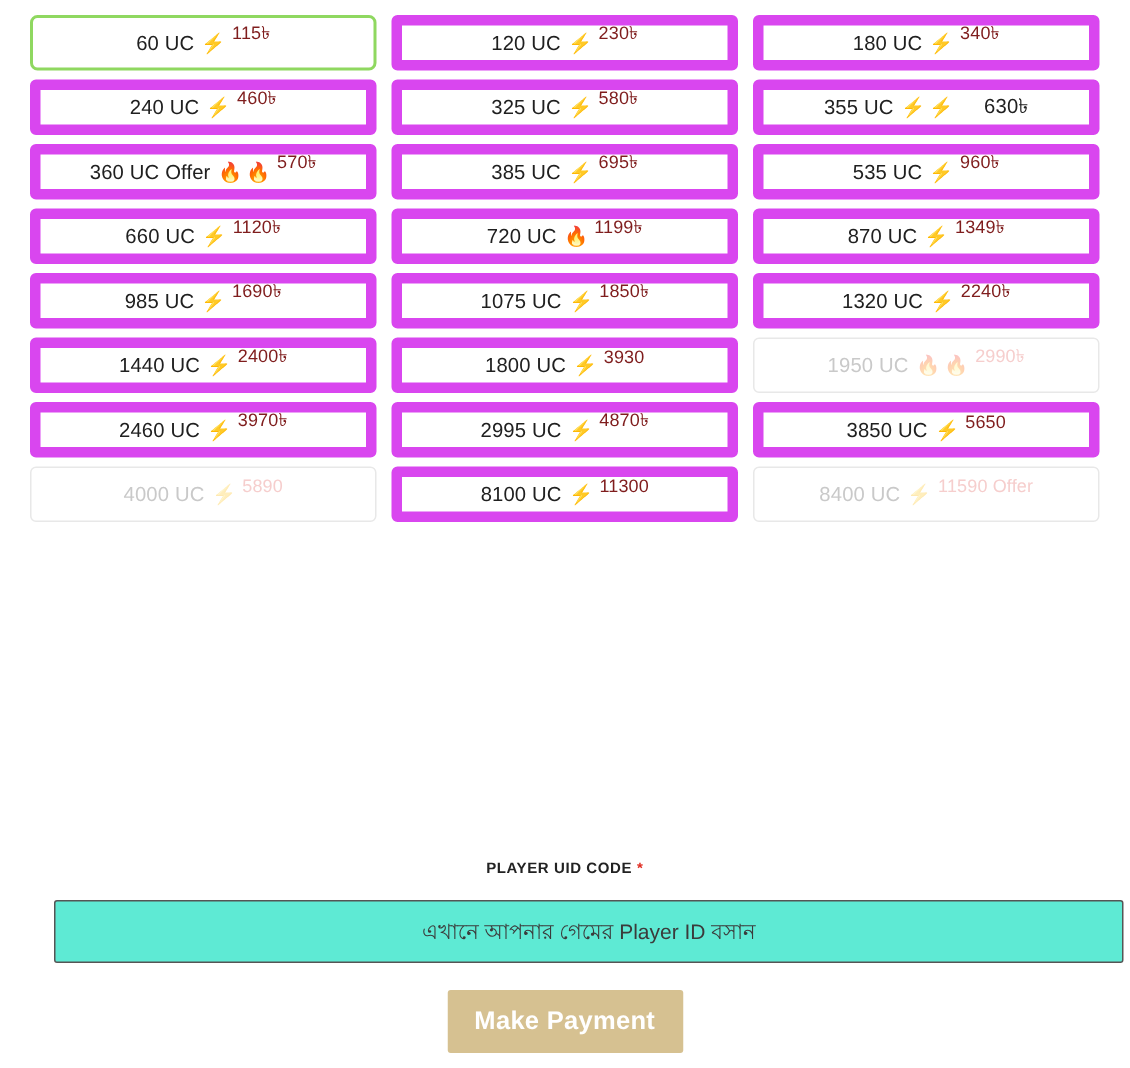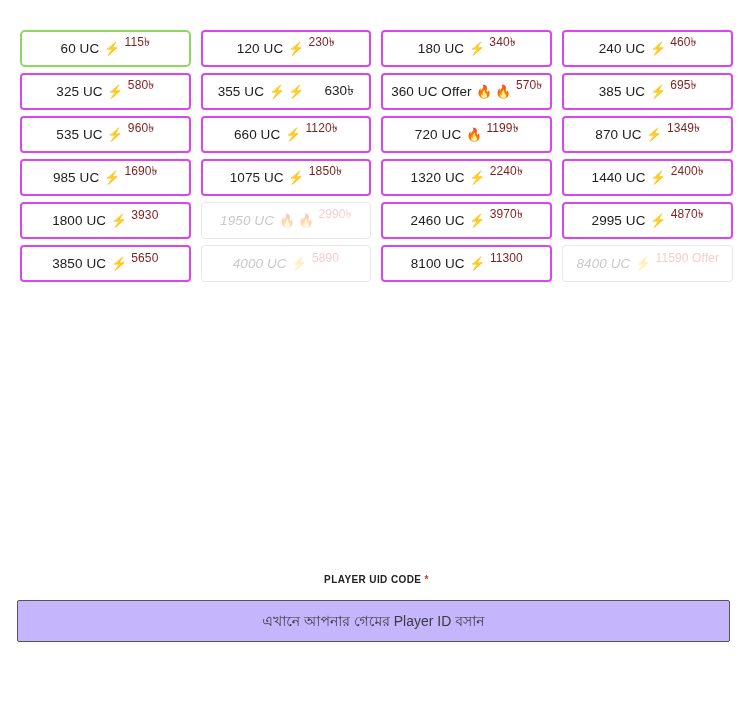--- a/index.html
+++ b/index.html
@@ -14,31 +14,31 @@
     position: relative;
     width: 753px;
     height: 712px;
     background: #ffffff;
   }
 
   
   .pack-grid {
     position: absolute;
     left: 20px;
-    top: 30px;
+    top: 10px;
     width: 713px;
     display: grid;
-    grid-template-columns: 1fr 1fr 1fr 1fr;
+    grid-template-columns: 1fr 1fr 1fr;
     column-gap: 10px;
     row-gap: 6px;
     text-align: center;
   }
   .pack {
     height: 37px;
-    border: 2px solid #d946ef;
+    border: 7px solid #d946ef;
     border-radius: 4px;
     background: #ffffff;
     display: flex;
     align-items: center;
     justify-content: center;
     cursor: pointer;
     padding: 0 8px;
     white-space: nowrap;
   }
   .pack.selected {
@@ -48,21 +48,21 @@
   .pack.disabled {
     border: 1px solid #e8e8e8;
     cursor: default;
   }
 
   .pack-label {
     font-size: 13.5px;
     color: #202020;
     letter-spacing: .1px;
   }
-  .pack.disabled .pack-label { color: #c9c9c9; font-style: italic; }
+  .pack.disabled .pack-label { color: #c9c9c9; }
 
   .bolts {
     display: inline-flex;
     align-items: center;
     margin: 0 4px 0 5px;
     gap: 3px;
     line-height: 1;
   }
   .bolt-ico { font-size: 13px; line-height: 1; }
   .pack.disabled .bolt-ico { opacity: .30; }
@@ -90,27 +90,27 @@
     text-align: center;
     font-size: 10px;
     font-weight: bold;
     color: #222222;
     letter-spacing: .4px;
   }
   .req-star { color: #e02b20; font-weight: bold; }
 
   .uid-input {
     position: absolute;
-    left: 17px;
+    left: 36px;
     top: 600px;
     width: 713px;
     height: 42px;
     border: 1px solid #555555;
     border-radius: 2px;
-    background: #c4b5fd;
+    background: #5eead4;
     font-family: "Liberation Sans", sans-serif;
     font-size: 14px;
     color: #333333;
     text-align: center;
     outline: none;
     padding: 0 10px;
   }
   .uid-input::placeholder { color: #3b3b3b; opacity: 1; }
 
   .pay-btn {
@@ -310,13 +310,14 @@
       </div>
     </div>
 
   <div class="uid-label">
     <span>PLAYER UID CODE</span>
     <span class="req-star">*</span>
   </div>
 
   <input class="uid-input" type="text" placeholder="এখানে আপনার গেমের Player ID বসান" value="" style="">
 
+  <button class="pay-btn">Make Payment</button>
 </div>
 
 </body></html>

